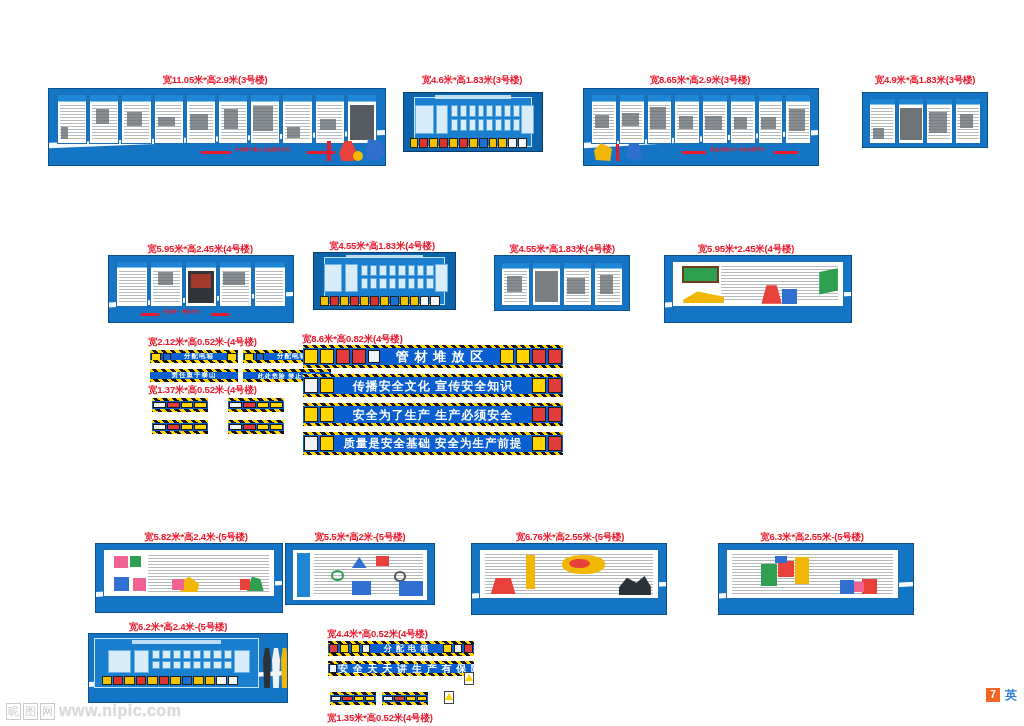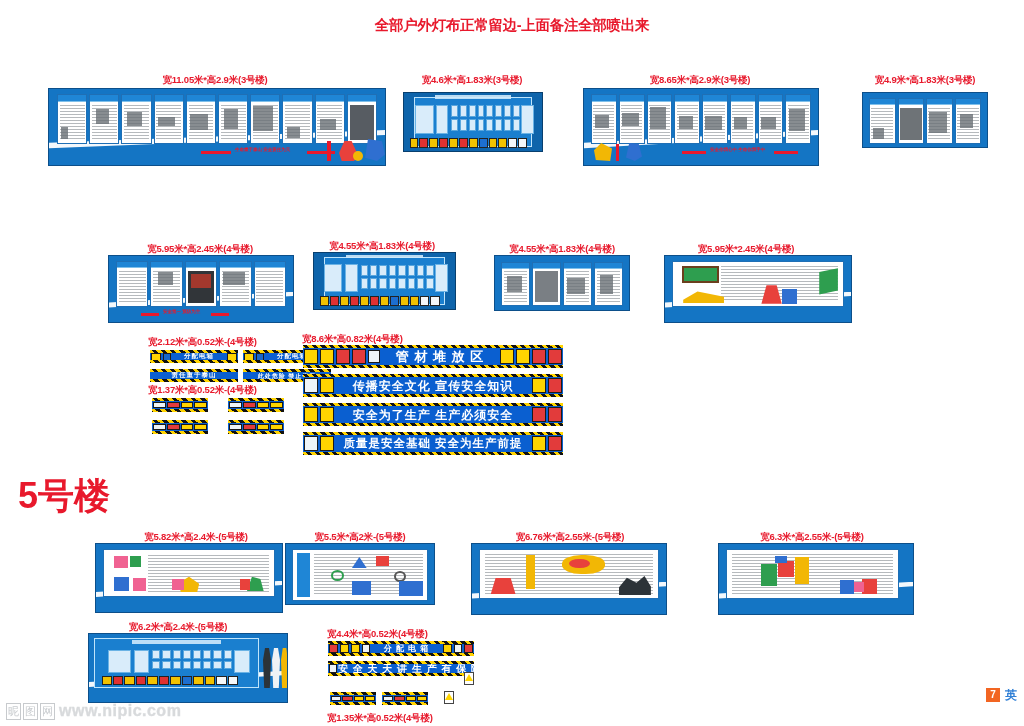--- a/index.html
+++ b/index.html
@@ -292,21 +292,20 @@
     font-weight: bold;
   }
   .corner-icons .ci.orange { background: #f26522; }
   .corner-icons .ci.blue { background: transparent; color: #2f7fd6; font-size: 12px; }
 </style>
 </head>
 <body>
 
 <div id="page">
 
-  <div class="hdr-note">全部户外灯布正常留边-上面备注全部喷出来</div>
 
 
   <div class="cap ctr" style="left:215px; top:74px;">宽11.05米*高2.9米(3号楼)</div>
   <div class="cap ctr" style="left:472px; top:74px;">宽4.6米*高1.83米(3号楼)</div>
   <div class="cap ctr" style="left:700px; top:74px;">宽8.65米*高2.9米(3号楼)</div>
   <div class="cap ctr" style="left:925px; top:74px;">宽4.9米*高1.83米(3号楼)</div>
 
   <div class="board slant" style="left:48px; top:88px; width:338px; height:78px;">
     <div class="sweep2"></div>
     <div class="sweep"></div>
@@ -695,21 +694,20 @@
   </div>
 
   <div class="banner" style="left:303px; top:432px; width:260px; height:23px;">
     <span class="bico w" style="width:14px;height:15px"></span>
     <span class="bico" style="width:14px;height:15px"></span>
     <span class="btxt" style="font-size:11.5px">质量是安全基础  安全为生产前提</span>
     <span class="bico" style="width:14px;height:15px"></span>
     <span class="bico r" style="width:14px;height:15px"></span>
   </div>
 
-  <div class="bldg-title" style="left:18px; top:478px;">5号楼</div>
 
   <div class="cap ctr" style="left:196px; top:531px;">宽5.82米*高2.4米-(5号楼)</div>
   <div class="cap ctr" style="left:360px; top:531px;">宽5.5米*高2米-(5号楼)</div>
   <div class="cap ctr" style="left:570px; top:531px;">宽6.76米*高2.55米-(5号楼)</div>
   <div class="cap ctr" style="left:812px; top:531px;">宽6.3米*高2.55米-(5号楼)</div>
 
   <div class="board slant" style="left:95px; top:543px; width:188px; height:70px;">
     <div class="sweep2"></div>
     <div class="sweep"></div>
     <div class="pnl" style="position:absolute; left:7px; top:5px; right:7px; height:48px;">

